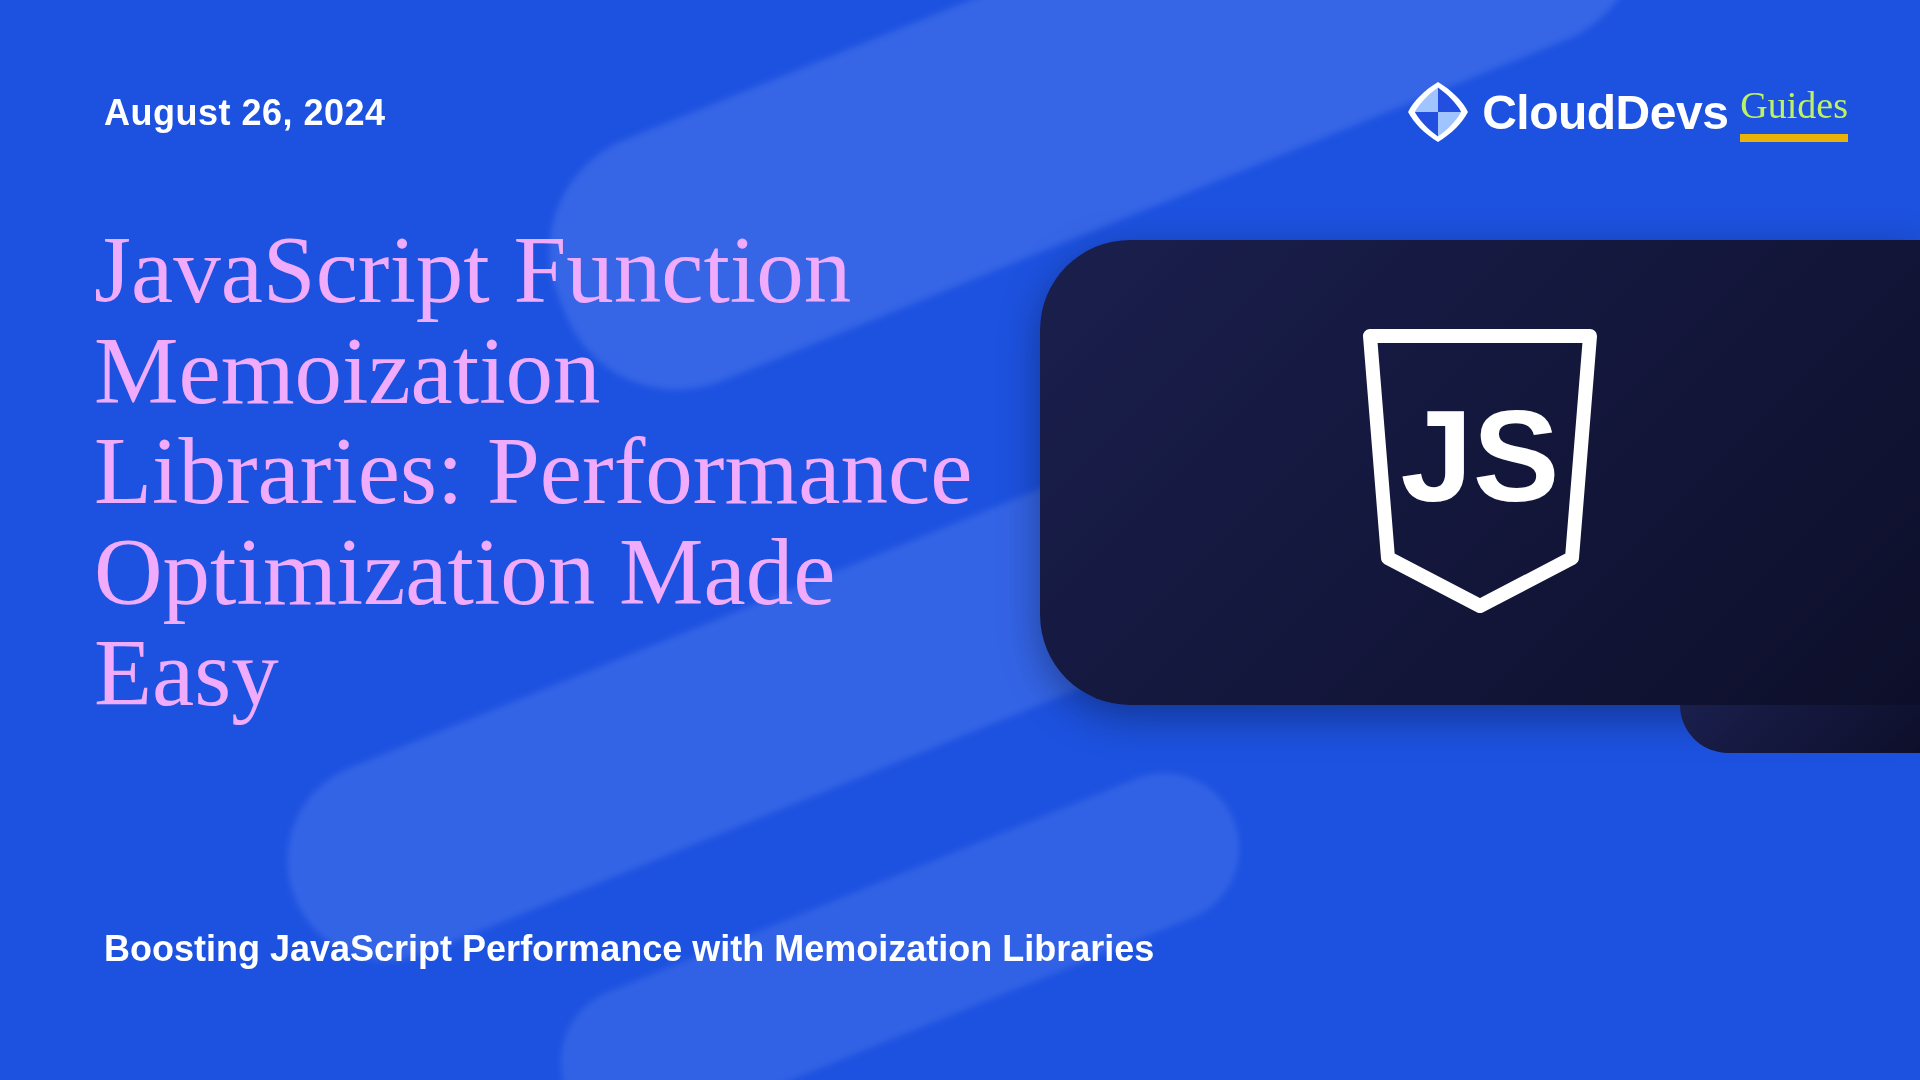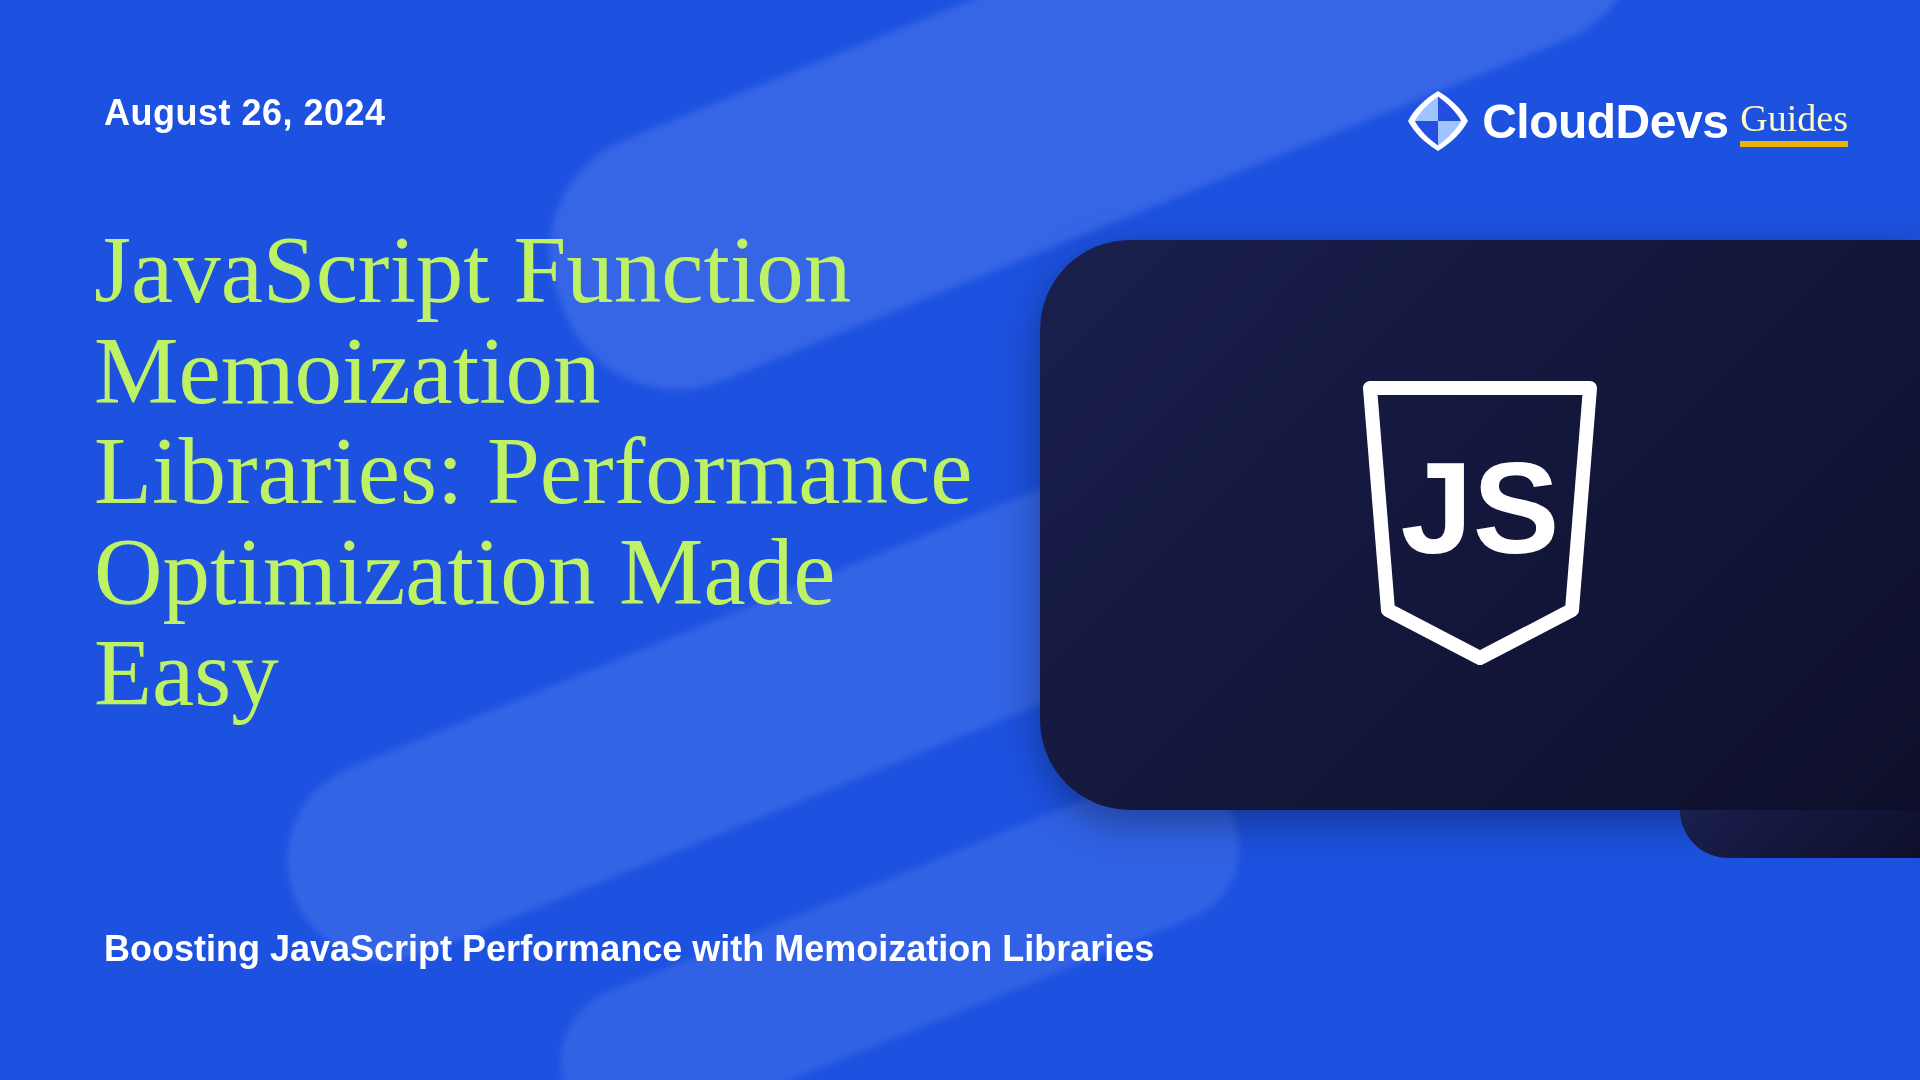--- a/index.html
+++ b/index.html
@@ -43,67 +43,66 @@
   color: #fff;
   font-family: 'Segoe UI', Arial, sans-serif;
   font-weight: 700;
   font-size: 36px;
   letter-spacing: 0.5px;
 }
 .title {
   position: absolute;
   top: 220px; left: 94px;
   width: 880px;
-  color: #bef264;
+  color: #f0abfc;
   font-family: Georgia, 'Times New Roman', serif;
   font-weight: 400;
   font-size: 95px;
   line-height: 1.06;
 }
 .subtitle {
   position: absolute;
   top: 928px; left: 104px;
   color: #fff;
   font-family: 'Segoe UI', Arial, sans-serif;
   font-weight: 700;
   font-size: 36px;
 }
 .logo-wrap {
   position: absolute;
   top: 78px; right: 72px;
   display: flex;
   align-items: center;
   gap: 10px;
-  margin-top: 9px;
 }
 .logo-icon {
   width: 68px; height: 68px;
   position: relative;
 }
 .logo-icon svg { width: 100%; height: 100%; }
 .logo-text {
   color: #fff;
   font-family: 'Segoe UI', Arial, sans-serif;
   font-weight: 800;
   font-size: 48px;
   letter-spacing: -0.5px;
 }
 .logo-sub {
-  color: #fef9c3;
+  color: #bef264;
   font-family: Georgia, serif;
   font-size: 38px;
   font-weight: 400;
-  border-bottom: 6px solid #eab308;
-  padding-bottom: 1px;
+  border-bottom: 8px solid #eab308;
+  padding-bottom: 7px;
   margin-left: 2px;
 }
 .card {
   position: absolute;
   top: 240px; right: 0;
-  width: 880px; height: 570px;
+  width: 880px; height: 465px;
   background: linear-gradient(135deg, #1a1f4d 0%, #0d0f2a 100%);
   border-top-left-radius: 90px;
   border-bottom-left-radius: 90px;
   box-shadow: 0 12px 40px rgba(0,0,0,0.35);
   display: flex;
   flex-direction: column;
   align-items: center;
   justify-content: center;
 }
 .card::after {

